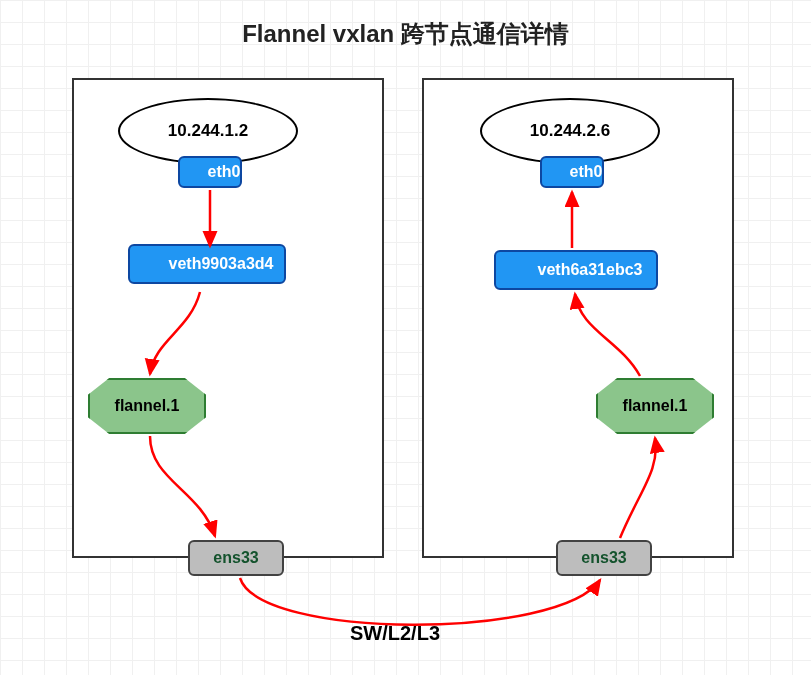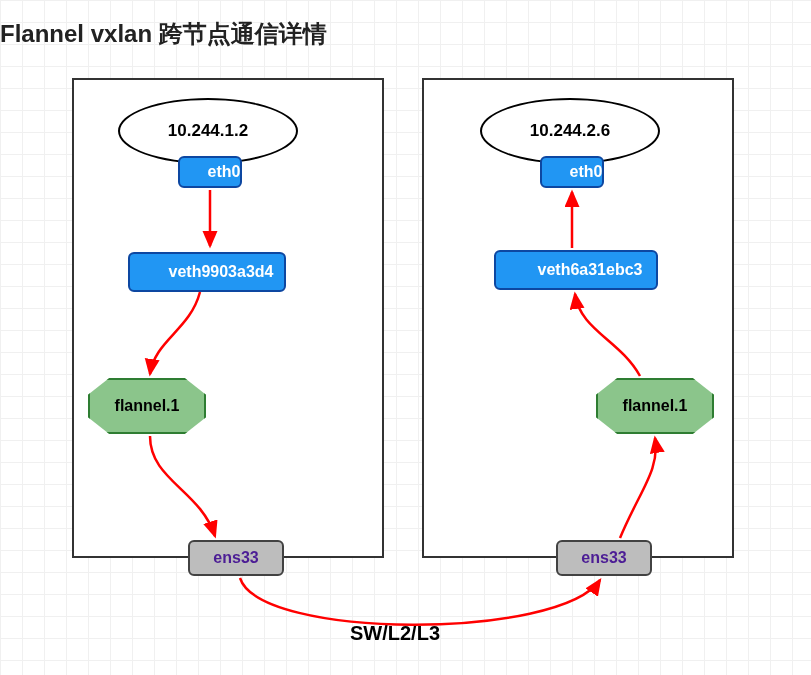--- a/index.html
+++ b/index.html
@@ -12,21 +12,21 @@
       background-image: 
         linear-gradient(#f0f0f0 1px, transparent 1px),
         linear-gradient(90deg, #f0f0f0 1px, transparent 1px);
       background-size: 22px 22px;
     }
     .title {
       position: absolute;
       top: 18px;
       left: 0;
       right: 0;
-      text-align: left;
+      text-align: center;
       font-size: 24px;
       font-weight: bold;
       color: #222;
     }
     .node-box {
       position: absolute;
       border: 2px solid #333;
       background: #fff;
     }
     .pod-ellipse {
@@ -68,21 +68,21 @@
     .grey-box {
       position: absolute;
       background: #bdbdbd;
       border: 2px solid #424242;
       border-radius: 6px;
       display: flex;
       align-items: center;
       justify-content: center;
       font-weight: bold;
       font-size: 16px;
-      color: #4c1d95;
+      color: #14532d;
     }
     .bottom-label {
       position: absolute;
       font-weight: bold;
       font-size: 20px;
       color: #000;
     }
     svg.arrows {
       position: absolute;
       top: 0; left: 0;
@@ -100,21 +100,21 @@
 <div class="node-box" style="left:422px; top:78px; width:312px; height:480px;"></div>
 
 <div class="pod-ellipse" style="left:118px; top:98px; width:180px; height:66px;align-items:center;">
   <span>10.244.1.2</span>
 </div>
 
 <div class="blue-box" style="left:178px; top:156px; width:64px; height:32px;">
   <span>eth0</span>
 </div>
 
-<div class="blue-box" style="left:128px; top:252px; width:158px; height:40px;">
+<div class="blue-box" style="left:128px; top:244px; width:158px; height:40px;">
   <span>veth9903a3d4</span>
 </div>
 
 <div class="octagon" style="left:88px; top:378px; width:118px; height:56px;">
   <span>flannel.1</span>
 </div>
 
 <div class="grey-box" style="left:188px; top:540px; width:96px; height:36px;">
   <span>ens33</span>
 </div>

